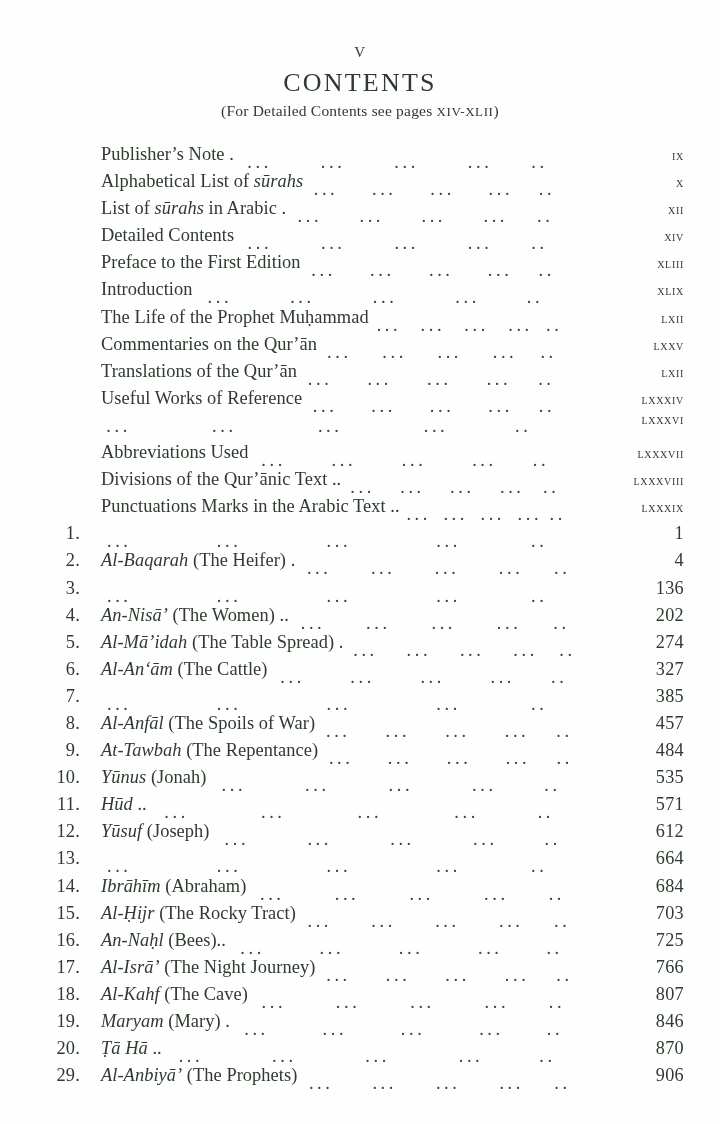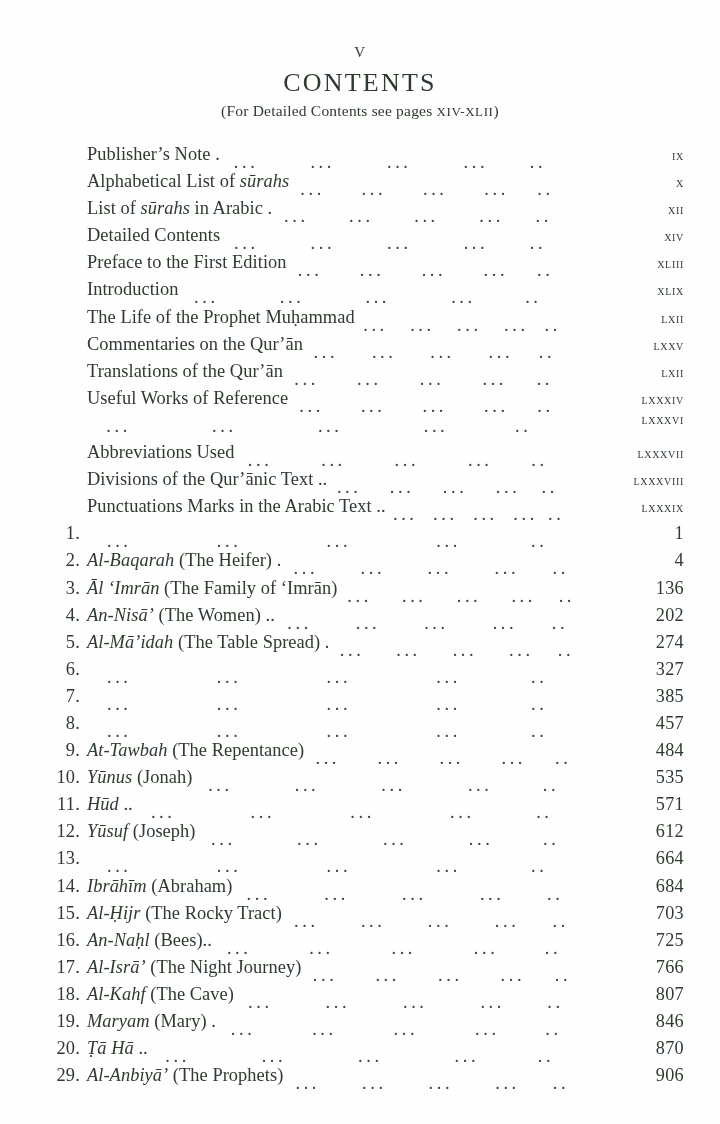--- a/index.html
+++ b/index.html
@@ -76,20 +76,21 @@
     text-align: right;
     padding-right: 7px;
     font-style: normal;
     letter-spacing: 0.2px;
   }
   .row.front .num { visibility: hidden; }
 
   .label {
     flex: 0 0 auto;
     letter-spacing: 0.05px;
+    margin-left: 14px;
   }
   .label .it { font-style: italic; }
   .label .tail { font-style: normal; }
 
   
   .leader {
     flex: 1 1 auto;
     position: relative;
     height: 1px;
     min-width: 8px;
@@ -319,21 +320,20 @@
           <span class="grp" style="left: 4%;">...</span>
           <span class="grp" style="left: 26%;">...</span>
           <span class="grp" style="left: 48%;">...</span>
           <span class="grp" style="left: 70%;">...</span>
           <span class="grp" style="left: 89%;">..</span>
         </span>
         <span class="pg arabic">4</span>
       </div>
       <div class="row surah">
         <span class="num">3.</span>
-        <span class="label"><span class="it">Āl ʻImrān</span><span class="tail"> (The Family of ʻImrān)</span></span>
         <span class="leader">
           <span class="grp" style="left: 4%;">...</span>
           <span class="grp" style="left: 26%;">...</span>
           <span class="grp" style="left: 48%;">...</span>
           <span class="grp" style="left: 70%;">...</span>
           <span class="grp" style="left: 89%;">..</span>
         </span>
         <span class="pg arabic">136</span>
       </div>
       <div class="row surah">
@@ -355,20 +355,21 @@
           <span class="grp" style="left: 4%;">...</span>
           <span class="grp" style="left: 26%;">...</span>
           <span class="grp" style="left: 48%;">...</span>
           <span class="grp" style="left: 70%;">...</span>
           <span class="grp" style="left: 89%;">..</span>
         </span>
         <span class="pg arabic">274</span>
       </div>
       <div class="row surah">
         <span class="num">6.</span>
+        <span class="label"><span class="it">Al-Anʻām</span><span class="tail"> (The Cattle)</span></span>
         <span class="leader">
           <span class="grp" style="left: 4%;">...</span>
           <span class="grp" style="left: 26%;">...</span>
           <span class="grp" style="left: 48%;">...</span>
           <span class="grp" style="left: 70%;">...</span>
           <span class="grp" style="left: 89%;">..</span>
         </span>
         <span class="pg arabic">327</span>
       </div>
       <div class="row surah">
@@ -377,20 +378,21 @@
           <span class="grp" style="left: 4%;">...</span>
           <span class="grp" style="left: 26%;">...</span>
           <span class="grp" style="left: 48%;">...</span>
           <span class="grp" style="left: 70%;">...</span>
           <span class="grp" style="left: 89%;">..</span>
         </span>
         <span class="pg arabic">385</span>
       </div>
       <div class="row surah">
         <span class="num">8.</span>
+        <span class="label"><span class="it">Al-Anfāl</span><span class="tail"> (The Spoils of War)</span></span>
         <span class="leader">
           <span class="grp" style="left: 4%;">...</span>
           <span class="grp" style="left: 26%;">...</span>
           <span class="grp" style="left: 48%;">...</span>
           <span class="grp" style="left: 70%;">...</span>
           <span class="grp" style="left: 89%;">..</span>
         </span>
         <span class="pg arabic">457</span>
       </div>
       <div class="row surah">

